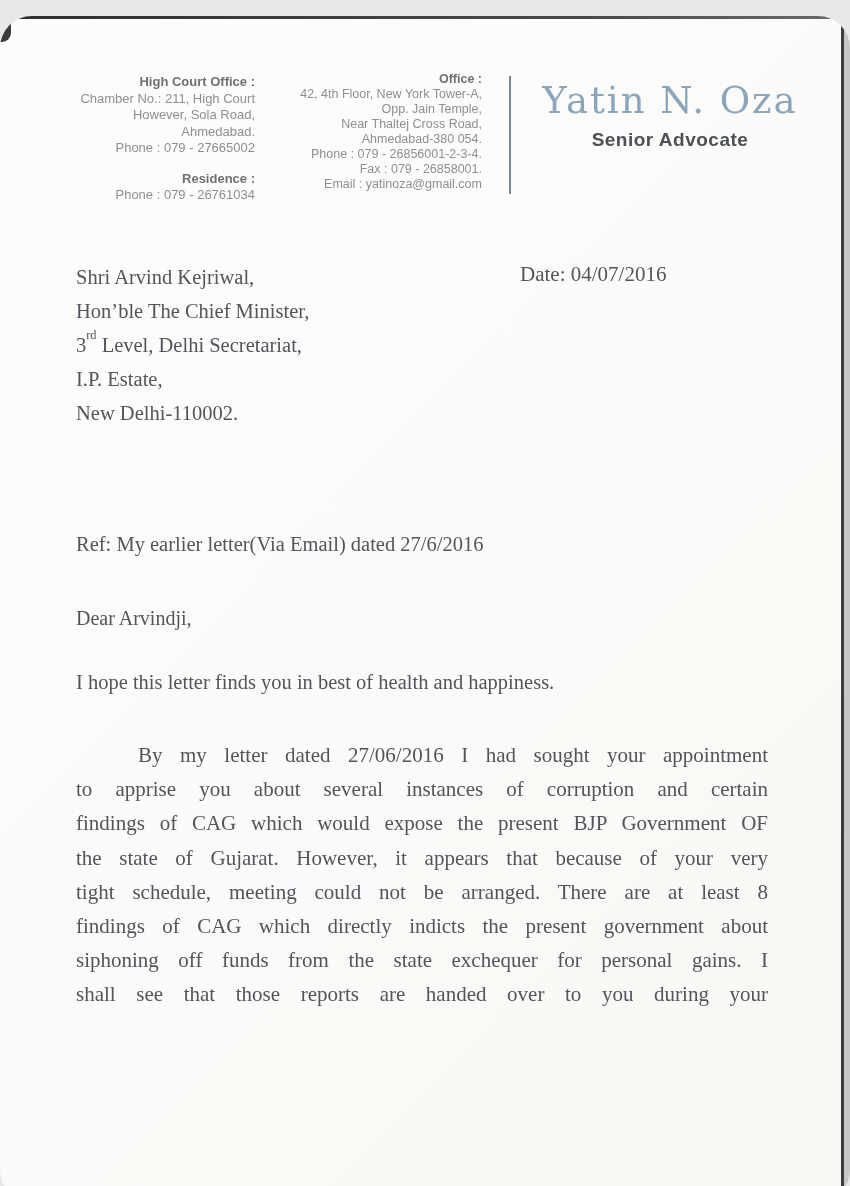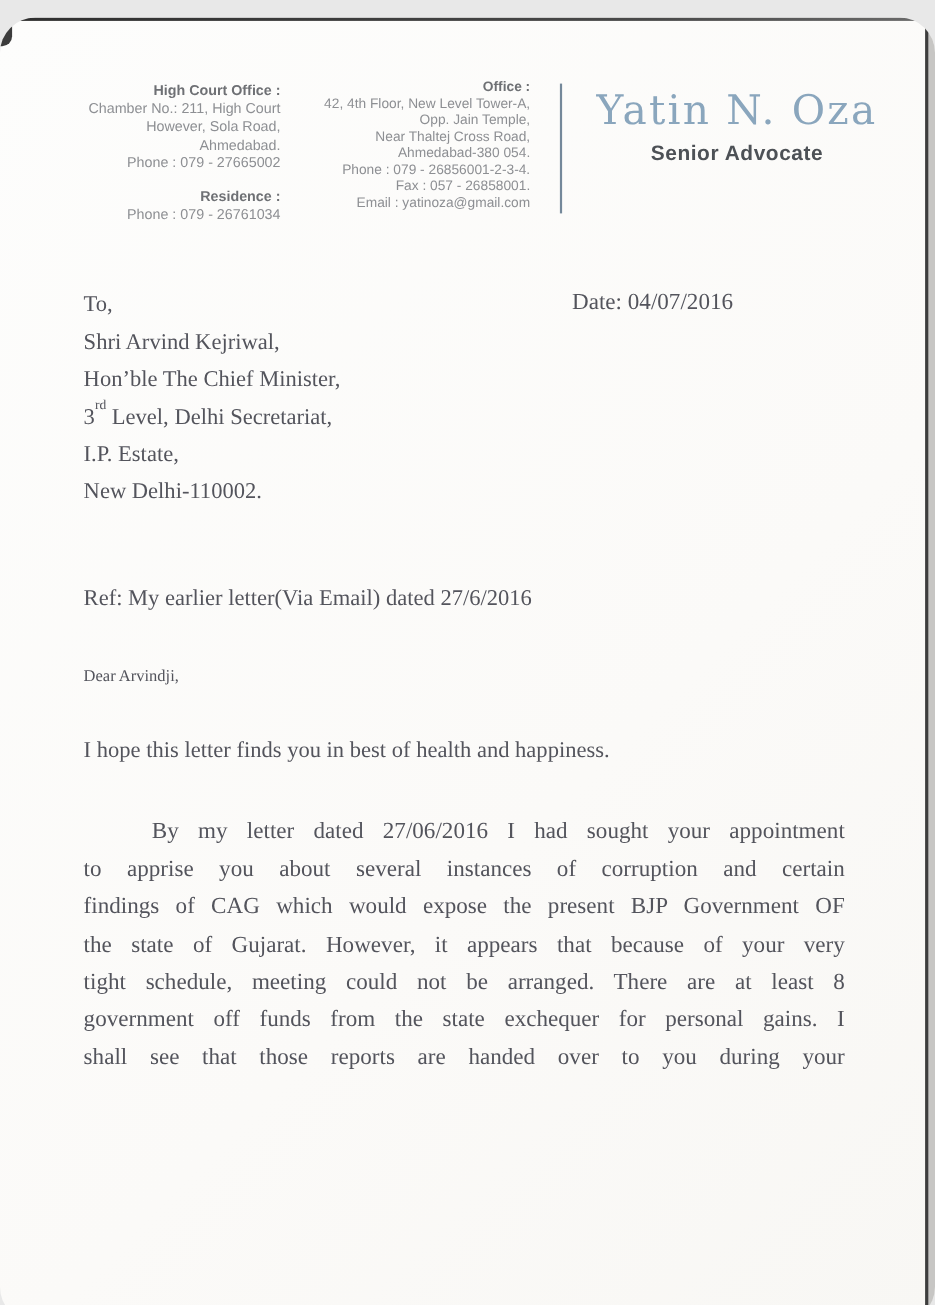--- a/index.html
+++ b/index.html
@@ -74,21 +74,21 @@
   .recipient {
     position: absolute; left: 76px; top: 244px;
     font-size: 20.5px; line-height: 34px;
   }
   .ref-line {
     position: absolute; left: 76px; top: 517px;
     font-size: 20.5px;
   }
   .salutation {
     position: absolute; left: 76px; top: 591px;
-    font-size: 15px;
+    font-size: 20px;
   }
   .opening {
     position: absolute; left: 76px; top: 655px;
     font-size: 20.5px;
   }
   .body-para {
     position: absolute; left: 76px; top: 722px; width: 692px;
     font-size: 21px; line-height: 34.2px;
   }
   .body-line {
@@ -119,57 +119,57 @@
       <div class="lh-label">Residence :</div>
       <div>
           <div class="lh-line">Phone : 079 - 26761034</div>
         </div>
     </div>
   </div>
 
   <div class="lh-block lh-mid">
     <div class="lh-label">Office :</div>
     <div>
-        <div class="lh-line">42, 4th Floor, New Level Tower-A,</div>
+        <div class="lh-line">42, 4th Floor, New York Tower-A,</div>
         <div class="lh-line">Opp. Jain Temple,</div>
         <div class="lh-line">Near Thaltej Cross Road,</div>
         <div class="lh-line">Ahmedabad-380 054.</div>
         <div class="lh-line">Phone : 079 - 26856001-2-3-4.</div>
-        <div class="lh-line">Fax : 057 - 26858001.</div>
+        <div class="lh-line">Fax : 079 - 26858001.</div>
         <div class="lh-line">Email : yatinoza@gmail.com</div>
       </div>
   </div>
 
   <div class="lh-divider"></div>
 
   <div class="lh-name-block">
     <div class="lh-name">Yatin N. Oza</div>
     <div class="lh-title">Senior Advocate</div>
   </div>
 
   <div class="txt date-line">Date: 04/07/2016</div>
 
   <div class="txt recipient">
-      <div class="recipient-line">To,</div>
       <div class="recipient-line">Shri Arvind Kejriwal,</div>
       <div class="recipient-line">Hon’ble The Chief Minister,</div>
       <div class="recipient-line">3<sup>rd</sup> Level, Delhi Secretariat,</div>
       <div class="recipient-line">I.P. Estate,</div>
       <div class="recipient-line">New Delhi-110002.</div>
     </div>
 
   <div class="txt ref-line">Ref: My earlier letter(Via Email) dated 27/6/2016</div>
 
   <div class="txt salutation">Dear Arvindji,</div>
 
   <div class="txt opening">I hope this letter finds you in best of health and happiness.</div>
 
   <div class="txt body-para">
       <div class="body-line">By my letter dated 27/06/2016 I had sought your appointment</div>
       <div class="body-line">to apprise you about several instances of corruption and certain</div>
       <div class="body-line">findings of CAG which would expose the present BJP Government OF</div>
       <div class="body-line">the state of Gujarat. However, it appears that because of your very</div>
       <div class="body-line">tight schedule, meeting could not be arranged. There are at least 8</div>
-      <div class="body-line">government off funds from the state exchequer for personal gains. I</div>
+      <div class="body-line">findings of CAG which directly indicts the present government about</div>
+      <div class="body-line">siphoning off funds from the state exchequer for personal gains. I</div>
       <div class="body-line">shall see that those reports are handed over to you during your</div>
     </div>
 
 </div>
 
 </body></html>

